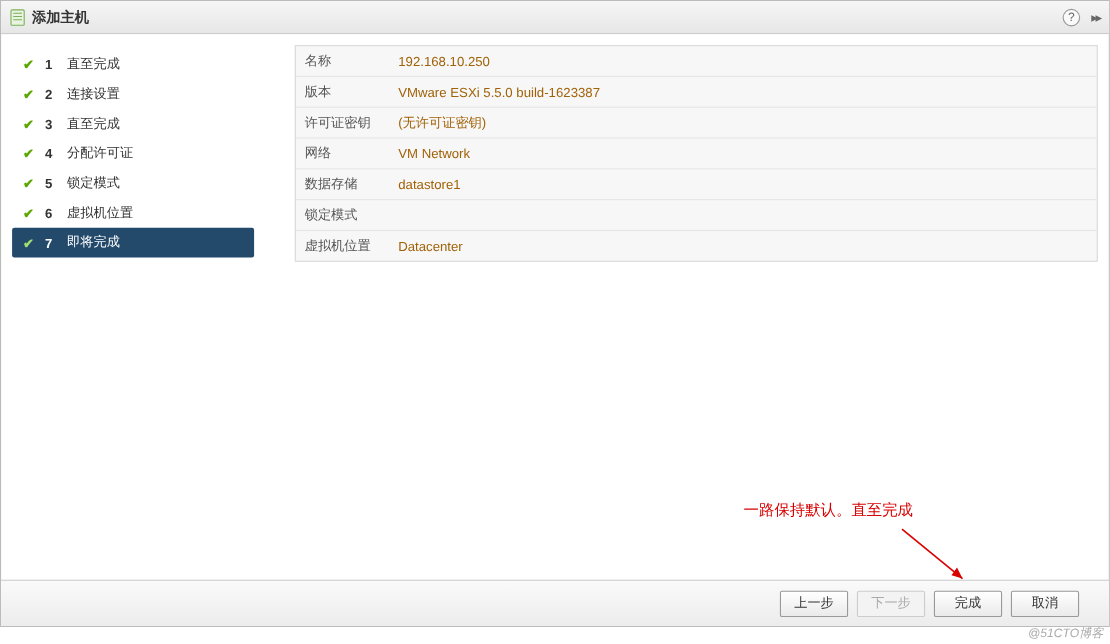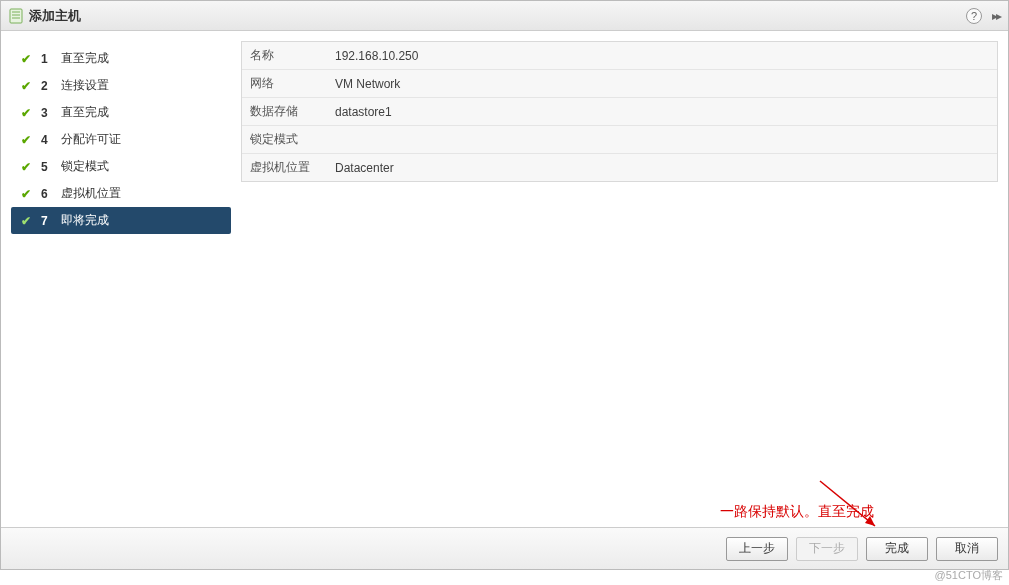--- a/index.html
+++ b/index.html
@@ -70,47 +70,48 @@
   .step.active .check { color:#9fe070; }
 
   .content {
     flex:1;
     display:flex;
     flex-direction:column;
   }
   .summary {
     border:1px solid #d9d9d9;
     background:#f7f7f7;
+    margin-left:27px;
   }
   .row {
     display:flex;
     border-bottom:1px solid #e5e5e5;
     min-height:26px;
     align-items:center;
   }
   .row:last-child { border-bottom:none; }
   .row .k {
     width:85px;
     padding:5px 8px;
     color:#555;
   }
   .row .v {
     flex:1;
     padding:5px 8px;
-    color:#404040;
+    color:#a16207;
   }
 
   .footer {
     height:42px;
     border-top:1px solid #ccc;
     background: linear-gradient(#fafafa,#ececec);
     display:flex;
     align-items:center;
     justify-content:flex-end;
-    padding:0 10px;
+    padding:0 27px;
     gap:8px;
   }
   .btn {
     min-width:62px;
     height:24px;
     border:1px solid #999;
     background:linear-gradient(#fff,#eaeaea);
     font-size:12px;
     color:#333;
     cursor:pointer;
@@ -118,41 +119,41 @@
   }
   .btn:disabled {
     color:#aaa;
     border-color:#ccc;
     background:#f3f3f3;
     cursor:default;
   }
 
   .annotation {
     position:absolute;
-    left:720px;
+    left:676px;
     top:455px;
     color:#d80000;
     font-size:14px;
     pointer-events:none;
-    margin-top:48px;
   }
   .arrow {
     position:absolute;
     left:815px;
     top:476px;
     width:80px;
     height:60px;
     pointer-events:none;
   }
   .watermark {
     position:absolute;
     right:6px;
     bottom:2px;
     font-size:11px;
     color:#aaa;
+    font-style:italic;
   }
 </style>
 </head>
 <body>
 
 <div class="dialog">
 
   <div class="titlebar">
     <span class="host-icon">
       <svg viewBox="0 0 14 16">
@@ -207,20 +208,28 @@
       </div>
     </div>
 
     <div class="content">
       <div class="summary">
         <div class="row">
           <div class="k">名称</div>
           <div class="v">192.168.10.250</div>
         </div>
         <div class="row">
+          <div class="k">版本</div>
+          <div class="v">VMware ESXi 5.5.0 build-1623387</div>
+        </div>
+        <div class="row">
+          <div class="k">许可证密钥</div>
+          <div class="v">(无许可证密钥)</div>
+        </div>
+        <div class="row">
           <div class="k">网络</div>
           <div class="v">VM Network</div>
         </div>
         <div class="row">
           <div class="k">数据存储</div>
           <div class="v">datastore1</div>
         </div>
         <div class="row">
           <div class="k">锁定模式</div>
         </div>

